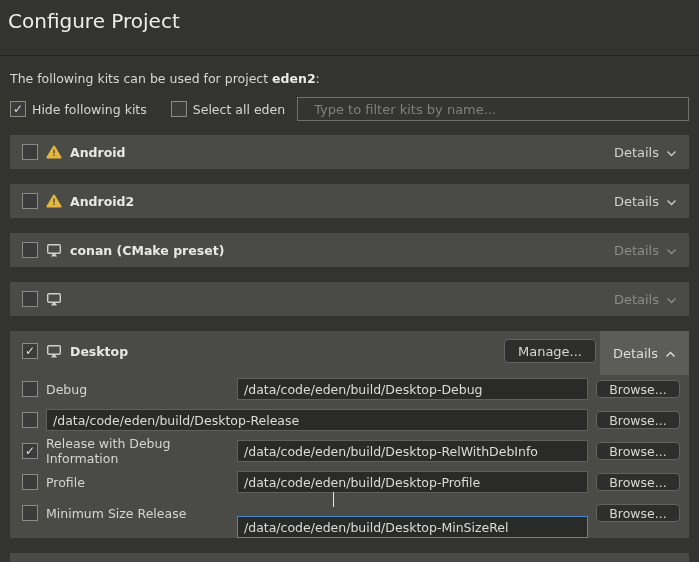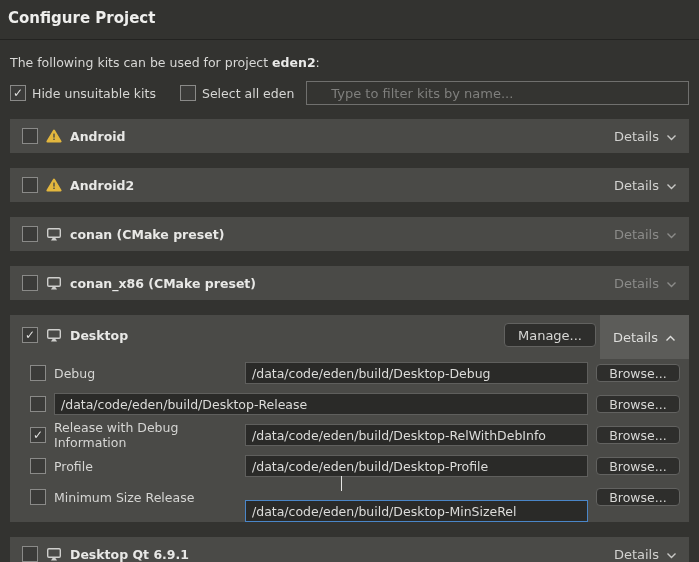--- a/index.html
+++ b/index.html
@@ -5,22 +5,22 @@
   html,body{margin:0;padding:0;}
   body{
     width:699px;height:562px;
     background:#333330;
     font-family:"DejaVu Sans","Liberation Sans",sans-serif;
     font-size:12.5px;color:#d6d6d4;
     overflow:hidden;
     -webkit-font-smoothing:antialiased;
   }
   .page-title{
-    font-size:15px;font-weight:bold;color:#eeeeec;
-    padding:9px 8px 12px 8px;
+    font-size:20px;font-weight:normal;color:#eeeeec;
+    padding:9px 8px 22px 8px;
     border-bottom:1px solid #232321;
   }
   .intro{margin:15px 10px 0 10px;color:#d8d8d6;}
   .intro b{color:#eaeae8;}
   .controls{
     display:flex;align-items:center;
     margin:11px 10px 14px 10px;
   }
   .chk-group{display:flex;align-items:center;gap:6px;cursor:default;}
   .chk-group.first{margin-right:24px;}
@@ -28,21 +28,21 @@
     width:14px;height:14px;flex:0 0 14px;
     background:#3b3b39;border:1px solid #8a8a88;
     display:inline-flex;align-items:center;justify-content:center;
     box-sizing:content-box;
   }
   .checkbox span{font-size:12px;line-height:1;color:#e2e2e0;font-weight:bold;}
   .filter-input{
     flex:1;margin-left:12px;height:22px;
     background:#343431;border:1px solid #70706e;
     color:#e0e0de;font-family:inherit;font-size:13px;
-    padding:0 24px;outline:none;
+    padding:0 16px;outline:none;
   }
   .filter-input::placeholder{color:#7f7f7d;}
   .kit{
     margin:0 10px 15px 10px;
     background:#4a4a47;
   }
   .kit-header{
     display:flex;align-items:center;
     height:34px;padding:0 12px;gap:8px;
   }
@@ -63,21 +63,21 @@
   }
   .manage-btn{
     margin-left:auto;margin-right:93px;
     height:24px;padding:0 13px;
     background:#2e2e2c;border:1px solid #626260;border-radius:4px;
     color:#d8d8d6;font-family:inherit;font-size:13px;
   }
   .kit-body{padding:6px 0 6px 0;}
   .cfg-row{
     display:flex;align-items:center;gap:8px;
-    padding:0 9px 0 20px;margin-bottom:7px;height:24px;
+    padding:0 9px 0 12px;margin-bottom:7px;height:24px;
   }
   .cfg-label{flex:0 0 183px;color:#d6d6d4;}
   .input-wrap{flex:1;position:relative;display:flex;justify-content:center;}
   .path-input{
     width:100%;height:22px;box-sizing:border-box;
     background:#2a2a28;border:1px solid #5f5f5d;
     color:#dcdcda;font-family:inherit;font-size:12.5px;
     padding:0 6px;outline:none;
   }
   .path-input.focused{border:1px solid #4a86c8;margin-top:28px;}
@@ -96,21 +96,21 @@
 
 <div class="page-title">Configure Project</div>
 
 <div class="intro"><span>The following kits can be used for project </span><b>eden2</b><span>:</span></div>
 
 <div class="controls">
   <div class="chk-group first">
     <span class="checkbox">
         <span>✓</span>
       </span>
-    <span>Hide unsuitable kits</span>
+    <span>Hide following kits</span>
   </div>
   <div class="chk-group">
     <span class="checkbox"></span>
     <span>Select all eden</span>
   </div>
   <input class="filter-input" type="text" placeholder="Type to filter kits by name..." style="">
 </div>
 
 <section class="kit">
   <div class="kit-header">
@@ -173,21 +173,20 @@
 
 <section class="kit">
   <div class="kit-header">
     <span class="checkbox"></span>
     <span class="kit-icon">
       <svg width="16" height="14" viewBox="0 0 16 14">
           <rect x="1.7" y="1.7" width="12.6" height="8.6" rx="1.2" fill="none" stroke="#cfcfcd" stroke-width="1.4"></rect>
           <path d="M5 13.4 L11 13.4 L9.4 11 L6.6 11 Z" fill="#cfcfcd"></path>
         </svg>
     </span>
-    <span class="kit-name">conan_x86 (CMake preset)</span>
     <span class="details disabled">
       <span>Details</span>
       <span><svg width="11" height="7" viewBox="0 0 11 7">
             <polyline points="1.5,1.5 5.5,5.5 9.5,1.5" fill="none" stroke="#c8c8c6" stroke-width="1.4"></polyline>
           </svg></span>
     </span>
   </div>
 </section>
 
 <section class="kit">

